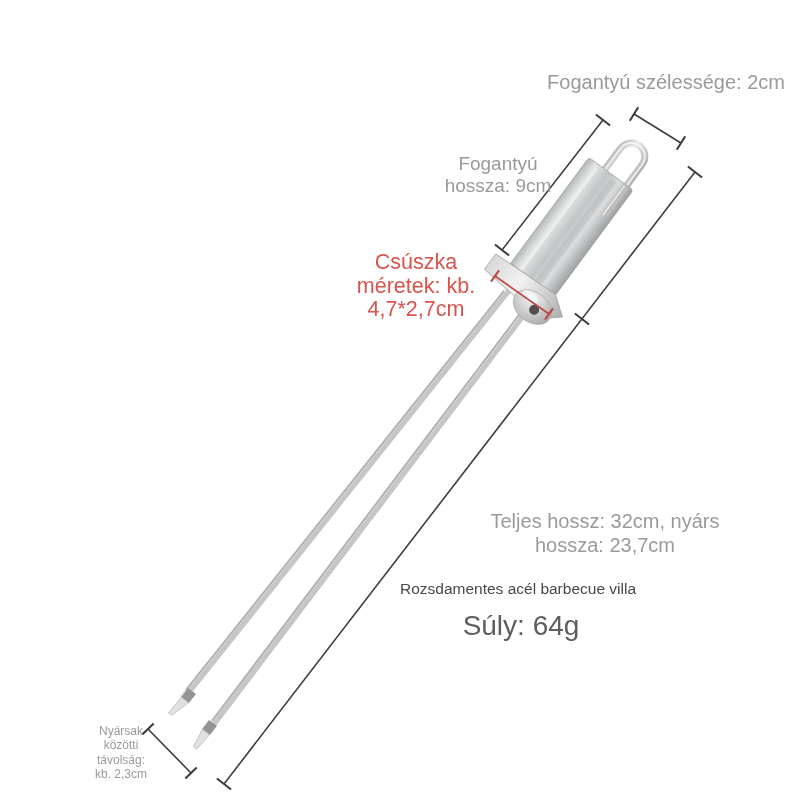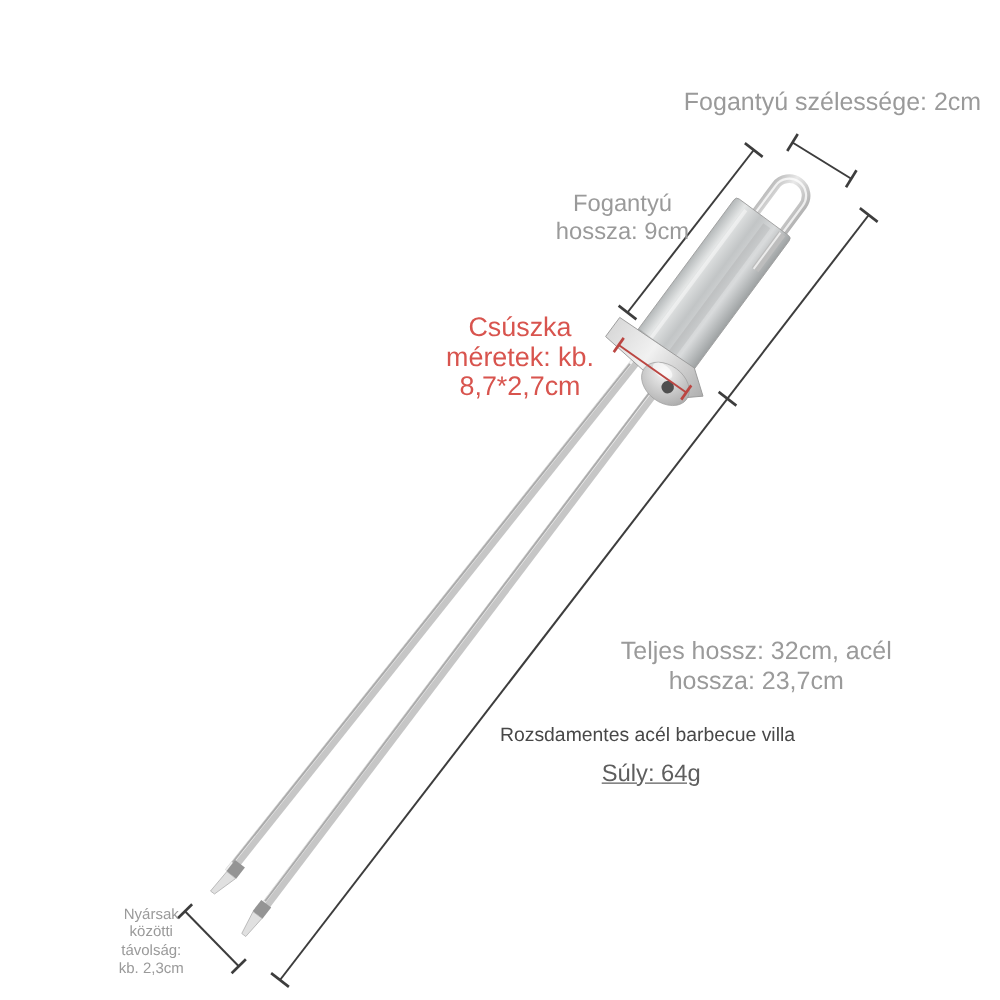--- a/index.html
+++ b/index.html
@@ -11,21 +11,21 @@
   #stage svg{position:absolute;left:0;top:0;}
   .annotation{
     position:absolute;white-space:pre-line;text-align:center;
     color:var(--text-gray);line-height:1.18;
   }
   .ann-handle-width{left:516px;top:39px;width:300px;font-size:20px;}
   .ann-handle-length{left:408px;top:121px;width:180px;font-size:19px;line-height:1.16;text-align:center;}
   .ann-slider-size{left:326px;top:219px;width:180px;font-size:21.5px;line-height:1.1;color:var(--accent-red);}
   .ann-total-length{left:455px;top:477px;width:300px;font-size:20px;line-height:1.2;}
   .ann-material{left:378px;top:548px;width:280px;font-size:15.5px;color:var(--text-dark);}
-  .ann-weight{left:431px;top:577px;width:180px;font-size:19px;color:var(--text-medium);text-decoration:underline;}
+  .ann-weight{left:431px;top:577px;width:180px;font-size:28px;color:var(--text-medium);}
   .ann-prong-distance{left:56px;top:692px;width:130px;font-size:12px;line-height:1.19;}
   .dim{stroke:var(--dim-line);fill:none;}
   .dim-main{stroke-width:1.6;}
   .dim-tick{stroke-width:2.1;}
   .dim-red{stroke:var(--accent-red-line);fill:none;}
 </style>
 </head>
 <body>
 
 <div id="stage">
@@ -121,22 +121,22 @@
       <line class="dim-red" stroke-width="2.1" x1="491" y1="249.7" x2="499" y2="238.3"></line>
       <line class="dim-red" stroke-width="2.1" x1="545" y1="287.7" x2="553" y2="276.3"></line>
     </g>
   </svg>
 
   <div class="annotation ann-handle-width">Fogantyú szélessége: 2cm</div>
   <div class="annotation ann-handle-length">Fogantyú
 hossza: 9cm</div>
   <div class="annotation ann-slider-size">Csúszka
 méretek: kb.
-8,7*2,7cm</div>
-  <div class="annotation ann-total-length">Teljes hossz: 32cm, acél
+4,7*2,7cm</div>
+  <div class="annotation ann-total-length">Teljes hossz: 32cm, nyárs
 hossza: 23,7cm</div>
   <div class="annotation ann-material">Rozsdamentes acél barbecue villa</div>
   <div class="annotation ann-weight">Súly: 64g</div>
   <div class="annotation ann-prong-distance">Nyársak
 közötti
 távolság:
 kb. 2,3cm</div>
 </div>
 
 </body></html>

